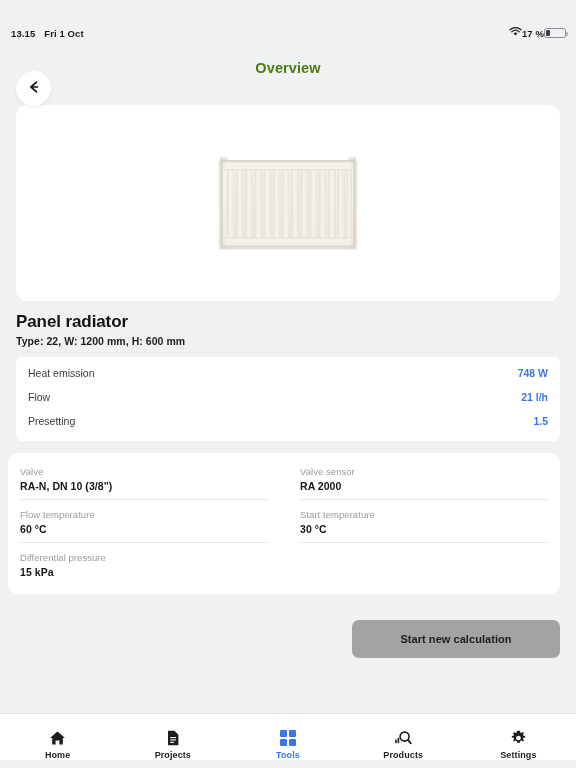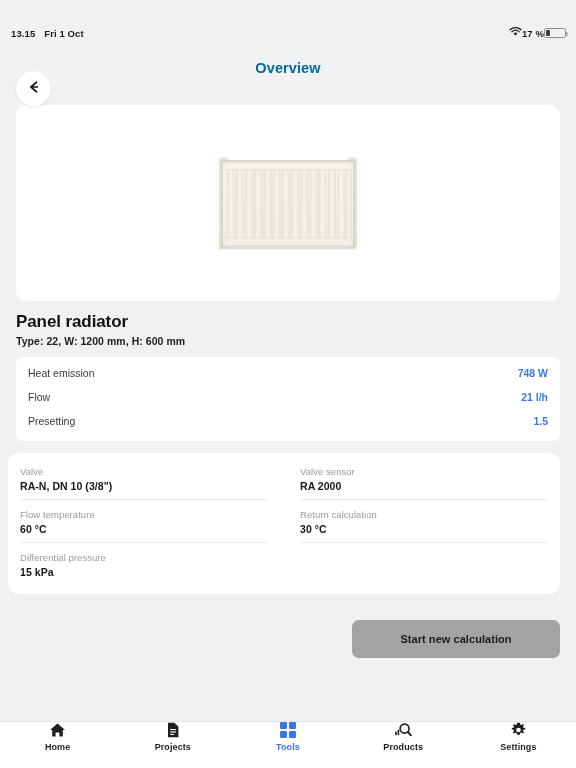--- a/index.html
+++ b/index.html
@@ -79,21 +79,21 @@
     border-radius: 50%;
     background: #ffffff;
     display: flex;
     align-items: center;
     justify-content: center;
     box-shadow: 0 1px 3px rgba(0,0,0,0.09);
   }
   .page-title {
     font-size: 14.5px;
     font-weight: bold;
-    color: #0369a1;
+    color: #4d7c0f;
     letter-spacing: 0.1px;
   }
 
   
   .image-card {
     margin: 11px 16px 0 16px;
     height: 196px;
     background: #ffffff;
     border-radius: 11px;
     display: flex;
@@ -214,26 +214,26 @@
     color: #1c1c1f;
     cursor: pointer;
     letter-spacing: 0.05px;
   }
 
   
   .tabbar {
     position: absolute;
     left: 0;
     right: 0;
-    bottom: 0;
+    bottom: 8px;
     height: 46px;
     background: #ffffff;
     border-top: 1px solid #e3e3e6;
     display: flex;
-    align-items: flex-start;
+    align-items: flex-end;
   }
   .tab {
     flex: 1;
     display: flex;
     flex-direction: column;
     align-items: center;
     justify-content: center;
     gap: 4px;
     cursor: pointer;
   }
@@ -371,21 +371,21 @@
     </div>
     <div class="spec-cell right divider">
       <div class="spec-label">Valve sensor</div>
       <div class="spec-value">RA 2000</div>
     </div>
     <div class="spec-cell left divider">
       <div class="spec-label">Flow temperature</div>
       <div class="spec-value">60 °C</div>
     </div>
     <div class="spec-cell right divider">
-      <div class="spec-label">Return calculation</div>
+      <div class="spec-label">Start temperature</div>
       <div class="spec-value">30 °C</div>
     </div>
     <div class="spec-cell left">
       <div class="spec-label">Differential pressure</div>
       <div class="spec-value">15 kPa</div>
     </div>
     <div class="spec-cell right"></div>
   </div>
 </div>
 

